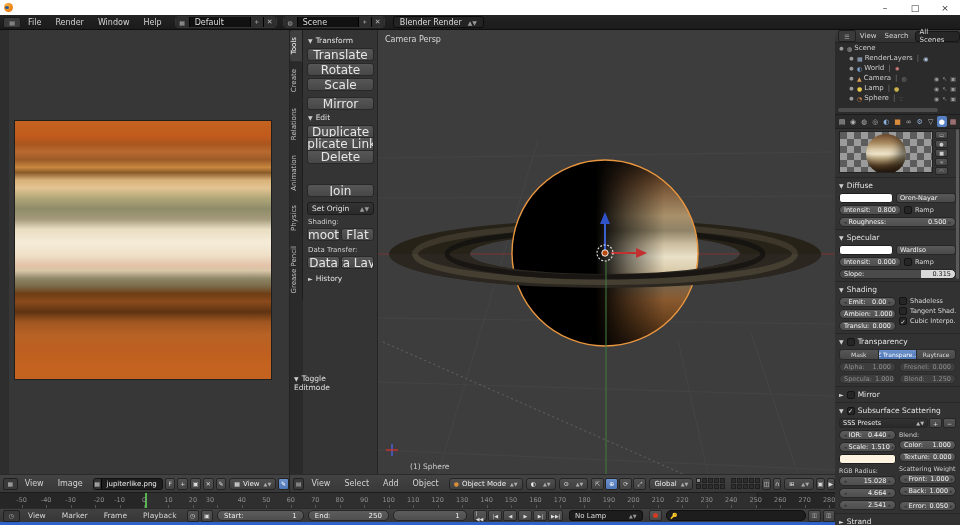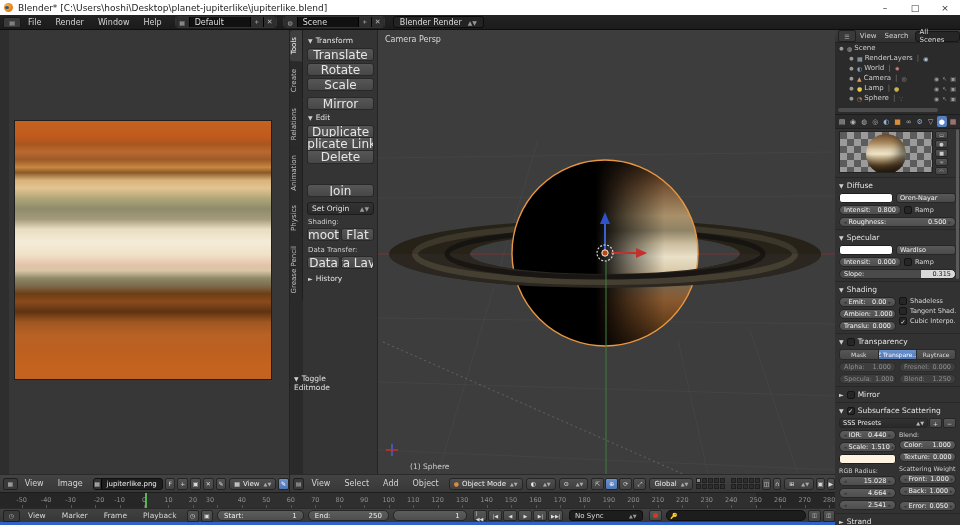--- a/index.html
+++ b/index.html
@@ -180,21 +180,20 @@
     display:flex;align-items:center;padding:0 4px;font-size:6px;color:#888;}
   .taskbar{position:absolute;left:0;top:522px;width:835px;height:3px;background:#2f63c9;}
 </style>
 </head>
 <body>
 
 <div id="app">
 
   <div class="titlebar">
     <span class="blender-logo"></span>
-    <span>Blender* [C:\Users\hoshi\Desktop\planet-jupiterlike\jupiterlike.blend]</span>
     <div class="win-ctrls">
       <span>–</span>
       <span>□</span>
       <span>×</span>
     </div>
   </div>
 
   <div class="infobar">
     <div class="ed-icon">▤</div>
     <span class="menu">File</span>
@@ -846,21 +845,21 @@
       </div>
     <div class="pbgrp" id="playback">
         <div class="pb">|◀◀</div>
         <div class="pb">|◀</div>
         <div class="pb">◀</div>
         <div class="pb">▶</div>
         <div class="pb">▶|</div>
         <div class="pb">▶▶|</div>
       </div>
     <div class="sync">
-        <span>No Sync</span>
+        <span>No Lamp</span>
         <span class="ar">▲▼</span>
       </div>
     <div class="rec">
         <i></i>
       </div>
     <div class="keyfield">🔑</div>
     <div class="hb">⚿</div>
     <div class="hb">⚿</div>
   </div>
 

